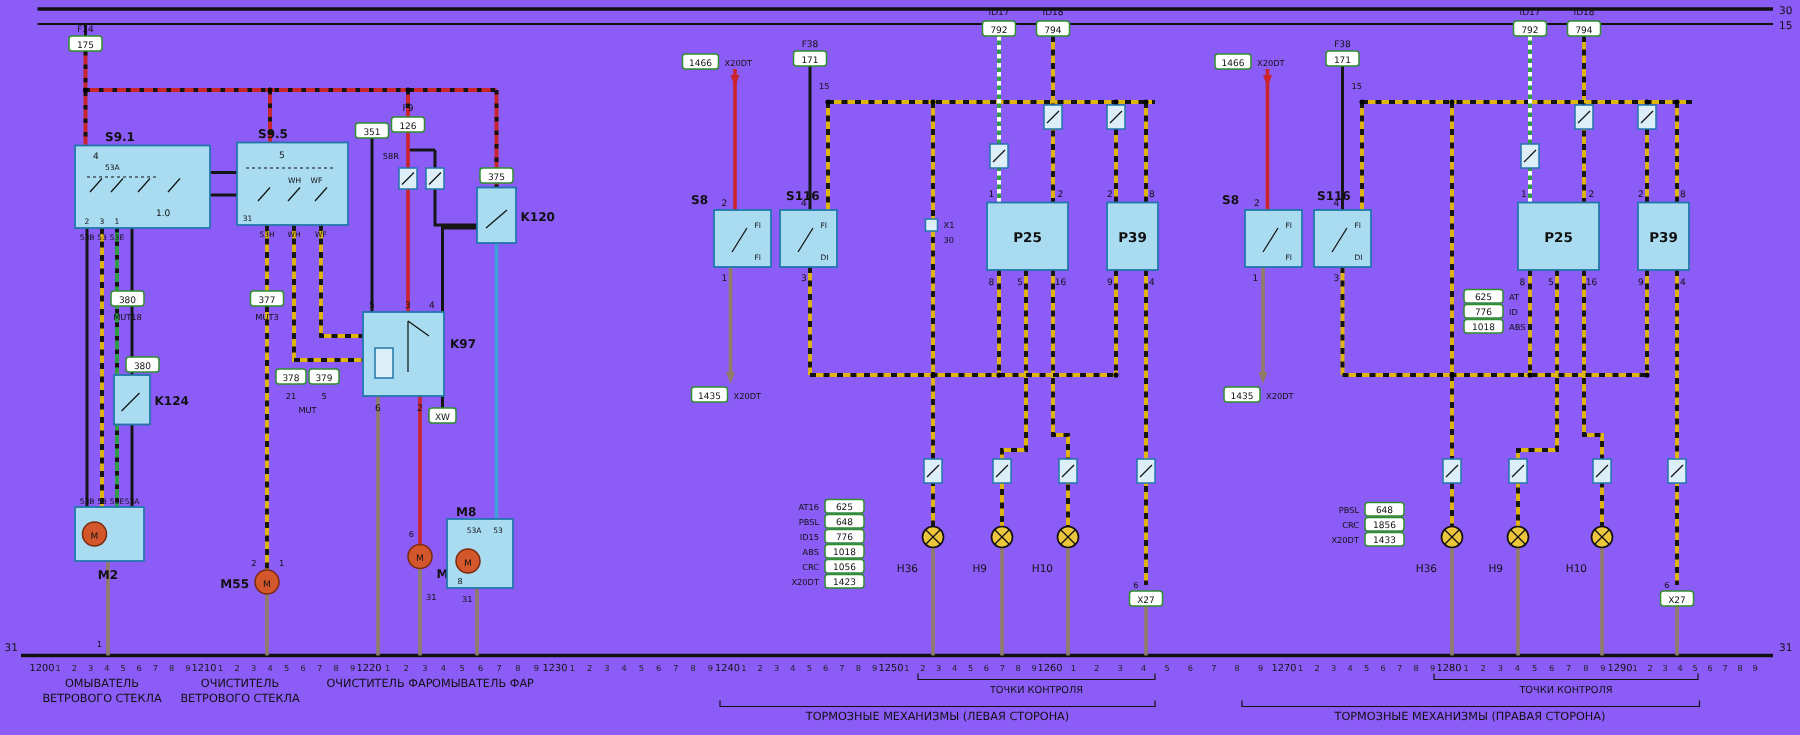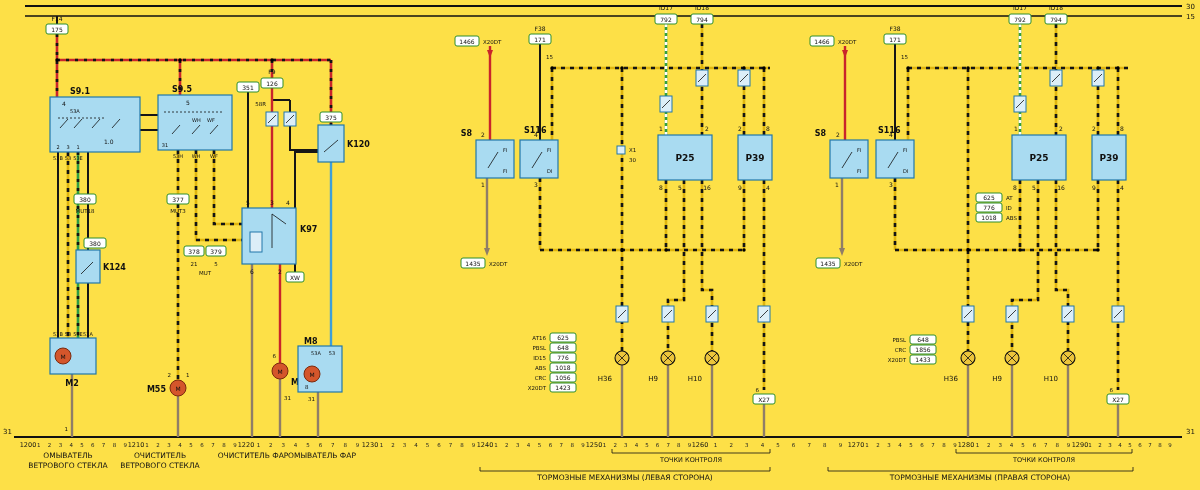--- a/index.html
+++ b/index.html
@@ -1,16 +1,16 @@
 <!DOCTYPE html>
 <html><head>
 <meta charset="utf-8">
 <style>
   html,body{margin:0;padding:0;background:#fff}
-  #stage{position:relative;width:1200px;height:490px;background:#fde047;overflow:hidden}
+  #stage{position:relative;width:1200px;height:490px;background:#8b5cf6;overflow:hidden}
   svg{display:block}
   svg text{font-family:"DejaVu Sans",sans-serif;fill:#111;font-size:7px}
   .t5{font-size:5px}.t55{font-size:5.5px}.t6{font-size:6px}.t65{font-size:6.5px}.t7{font-size:7px}.t75{font-size:7.5px}
   .nm{font-size:8px;font-weight:bold}
   .nm9{font-size:9px;font-weight:bold}
   .am{text-anchor:middle}.ae{text-anchor:end}
   .tag rect{fill:#ffffff;stroke:#2f8f2f;stroke-width:1}
   .tag text{font-size:6px;text-anchor:middle}
   .cbox{fill:#a9dbf1;stroke:#2277aa;stroke-width:1.2}
   .ibox{fill:#dceef8;stroke:#2277aa;stroke-width:1}

